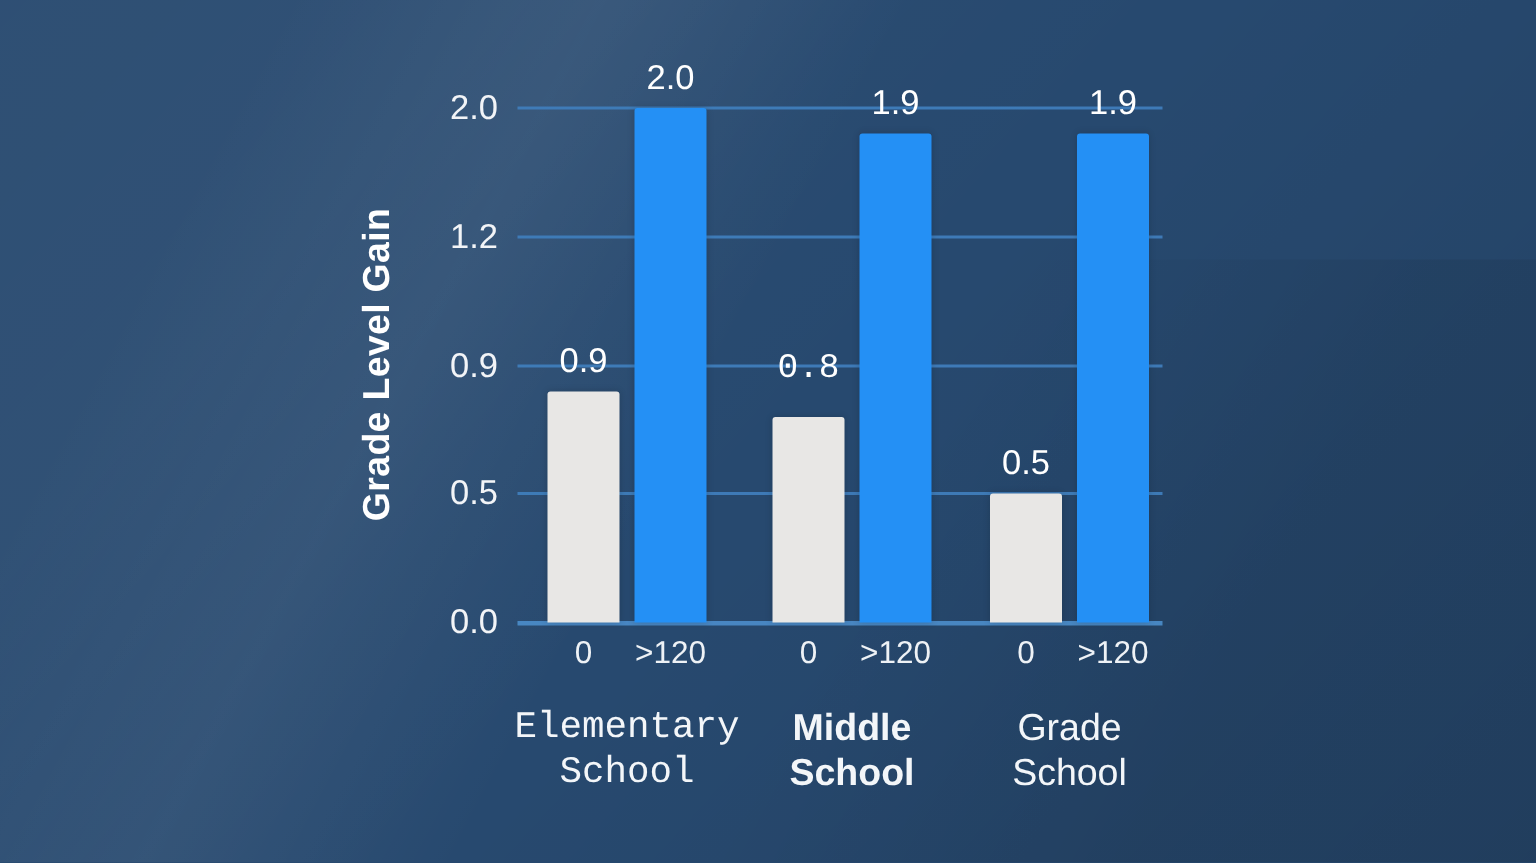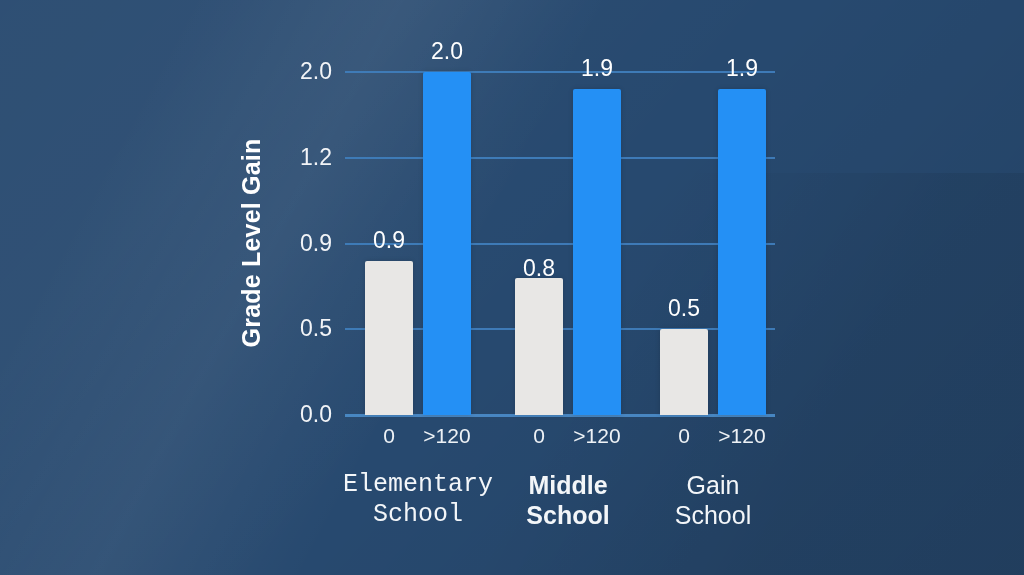--- a/index.html
+++ b/index.html
@@ -195,21 +195,21 @@
         <div class="gridline axis-zero" style="top: 342px;"></div>
         <div class="gridline" style="top: 256.25px;"></div>
         <div class="gridline" style="top: 170.5px;"></div>
         <div class="gridline" style="top: 84.75px;"></div>
         <div class="gridline" style="top: -1px;"></div>
         <div class="bar zero-minutes" style="left: 20px; width: 48px; height: 154.35px; background: rgb(232, 231, 229);"></div>
         <div class="bar-value" style="left: 20px; width: 48px; top: 156.65px;">0.9</div>
         <div class="bar over-120" style="left: 78px; width: 48px; height: 343px; background: rgb(36, 144, 245);"></div>
         <div class="bar-value" style="left: 78px; width: 48px; top: -32px;">2.0</div>
         <div class="bar zero-minutes" style="left: 170px; width: 48px; height: 137.2px; background: rgb(232, 231, 229);"></div>
-        <div class="bar-value" style="left: 170px; width: 48px; top: 185px;">0.8</div>
+        <div class="bar-value" style="left: 170px; width: 48px; top: 162px; font-family: Liberation Mono, monospace;">0.8</div>
         <div class="bar over-120" style="left: 228px; width: 48px; height: 325.85px; background: rgb(36, 144, 245);"></div>
         <div class="bar-value" style="left: 228px; width: 48px; top: -14.85px;">1.9</div>
         <div class="bar zero-minutes" style="left: 315px; width: 48px; height: 85.75px; background: rgb(232, 231, 229);"></div>
         <div class="bar-value" style="left: 315px; width: 48px; top: 225.25px;">0.5</div>
         <div class="bar over-120" style="left: 373px; width: 48px; height: 325.85px; background: rgb(36, 144, 245);"></div>
         <div class="bar-value" style="left: 373px; width: 48px; top: -14.85px;">1.9</div>
       </div>
 
     <div id="x-ticks">
         <div class="x-tick" style="left: 365px; width: 48px;">0</div>
@@ -217,18 +217,18 @@
         <div class="x-tick" style="left: 515px; width: 48px;">0</div>
         <div class="x-tick" style="left: 573px; width: 48px;">&gt;120</div>
         <div class="x-tick" style="left: 660px; width: 48px;">0</div>
         <div class="x-tick" style="left: 718px; width: 48px;">&gt;120</div>
       </div>
     <div id="group-labels">
         <div class="group-label" style="left: 308px; width: 220px; font-family: Liberation Mono, monospace;">Elementary
 School</div>
         <div class="group-label" style="left: 458px; width: 220px; font-weight: bold;">Middle
 School</div>
-        <div class="group-label" style="left: 603px; width: 220px;">Gain
+        <div class="group-label" style="left: 603px; width: 220px;">Grade
 School</div>
       </div>
 
   </div>
 </div>
 
 </body></html>

